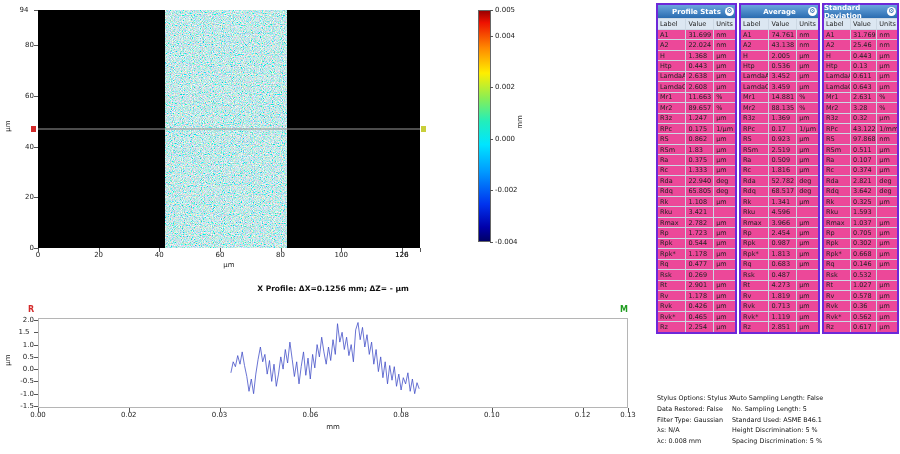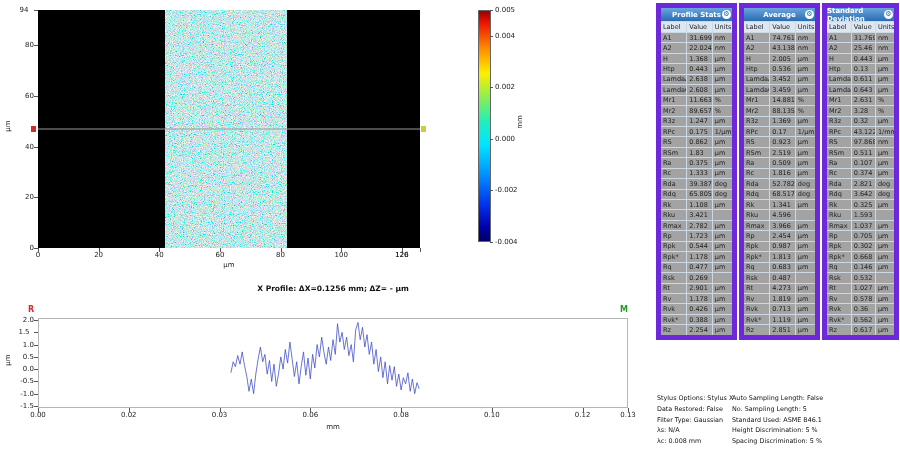--- a/index.html
+++ b/index.html
@@ -14,21 +14,21 @@
   #colorbar{position:absolute;left:478px;top:10px;width:13px;height:232px;border:1px solid #666;box-sizing:border-box;
     background:linear-gradient(180deg,#990000 0%,#ee1100 5%,#ff8800 16%,#ffee00 27%,#88ee55 38%,#22eebb 48%,#00e5ff 58%,#0099ff 70%,#0033ee 84%,#0000aa 94%,#000066 100%)}
   #chart-title{position:absolute;left:38px;top:284px;width:590px;text-align:center;font-size:7.5px;font-weight:bold;color:#111}
   .marker-letter{position:absolute;font-size:8px;font-weight:bold}
   #marker-r{left:28px;top:305px;color:var(--marker-red)}
   #marker-m{left:620px;top:305px;color:var(--marker-green)}
   .handle{position:absolute;width:5px;height:6px}
   #handle-left{left:31px;top:126px;background:var(--marker-red)}
   #handle-right{left:421px;top:126px;background:var(--marker-yellow)}
   #tables-region{position:absolute;left:0;top:0;width:900px;height:454px;pointer-events:none}
-  .stats-table{position:absolute;top:3px;background:#a3a3a3;border:5px solid #6d28d9;box-sizing:border-box;pointer-events:auto}
+  .stats-table{position:absolute;top:3px;background:#ec4899;border:2px solid #6d28d9;box-sizing:border-box;pointer-events:auto}
   .table-title{height:13px;background:linear-gradient(180deg,var(--accent-light),var(--accent));color:#fff;font-weight:bold;font-size:7px;display:flex;align-items:center;justify-content:center;position:relative}
   .gear-icon{position:absolute;right:1px;top:2px;width:9px;height:9px;background:#fff;border-radius:50%;color:var(--accent);font-size:7px;line-height:9.5px;text-align:center;cursor:pointer}
   .t-row{display:flex;height:10.45px;box-sizing:border-box;border-top:1px solid #ccd8e4;align-items:stretch}
   .t-head{background:#dce7f2;height:11px}
   .t-cell{font-size:6.5px;color:#222;padding-left:2px;box-sizing:border-box;overflow:hidden;white-space:nowrap;display:flex;align-items:center}
   .c0{width:37%;border-right:1px solid #ccd8e4}
   .c1{width:36%;border-right:1px solid #ccd8e4}
   .c2{width:27%}
   .settings-col{position:absolute;font-size:6.4px;color:#111;line-height:10.8px;white-space:nowrap}
 </style>
@@ -222,21 +222,21 @@
           <div class="t-cell c1">0.375</div>
           <div class="t-cell c2">µm</div>
         </div>
         <div class="t-row">
           <div class="t-cell c0">Rc</div>
           <div class="t-cell c1">1.333</div>
           <div class="t-cell c2">µm</div>
         </div>
         <div class="t-row">
           <div class="t-cell c0">Rda</div>
-          <div class="t-cell c1">39.387</div>
+          <div class="t-cell c1">22.940</div>
           <div class="t-cell c2">deg</div>
         </div>
         <div class="t-row">
           <div class="t-cell c0">Rdq</div>
           <div class="t-cell c1">65.805</div>
           <div class="t-cell c2">deg</div>
         </div>
         <div class="t-row">
           <div class="t-cell c0">Rk</div>
           <div class="t-cell c1">1.108</div>
@@ -287,21 +287,21 @@
           <div class="t-cell c1">1.178</div>
           <div class="t-cell c2">µm</div>
         </div>
         <div class="t-row">
           <div class="t-cell c0">Rvk</div>
           <div class="t-cell c1">0.426</div>
           <div class="t-cell c2">µm</div>
         </div>
         <div class="t-row">
           <div class="t-cell c0">Rvk*</div>
-          <div class="t-cell c1">0.388</div>
+          <div class="t-cell c1">0.465</div>
           <div class="t-cell c2">µm</div>
         </div>
         <div class="t-row">
           <div class="t-cell c0">Rz</div>
           <div class="t-cell c1">2.254</div>
           <div class="t-cell c2">µm</div>
         </div>
       </div>
       <div class="stats-table" style="left: 739px; width: 81px;">
         <div class="table-title">

